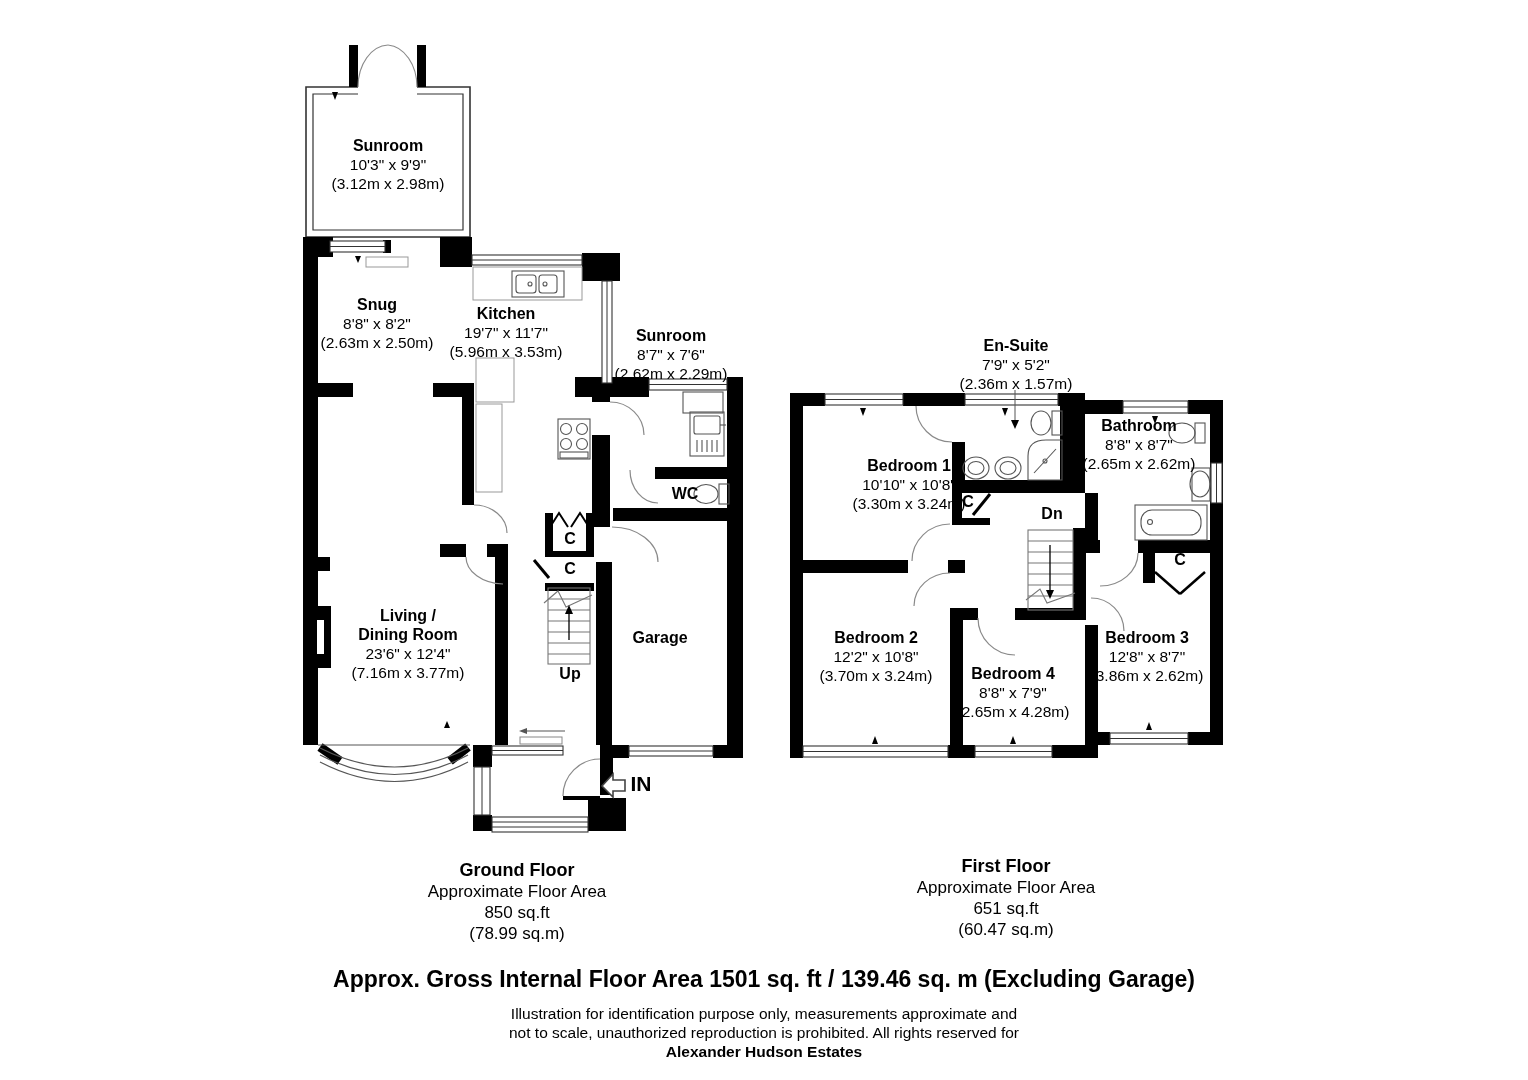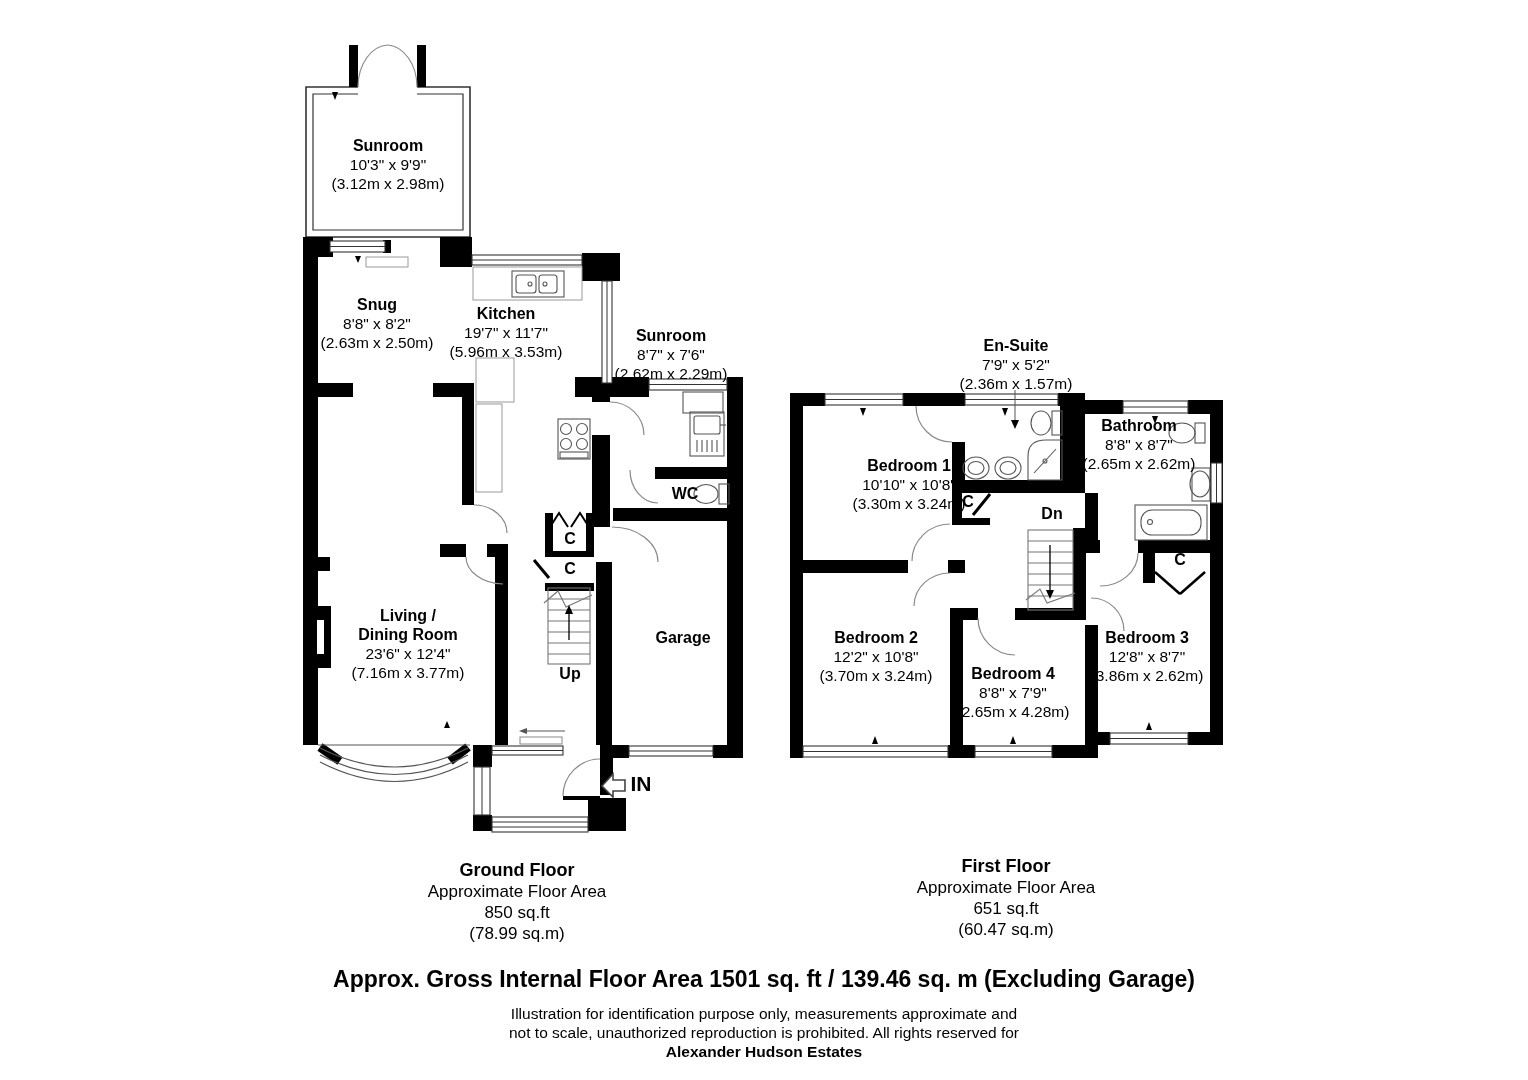--- a/index.html
+++ b/index.html
@@ -301,21 +301,21 @@
 
   <div class="lbl mini" style="left:685px; top:486px;">WC</div>
 
   <div class="lbl" style="left:408px; top:606px;">
     <div class="room-name">Living /</div>
     <div class="room-name">Dining Room</div>
     <div class="dims">23'6" x 12'4"</div>
     <div class="dims">(7.16m x 3.77m)</div>
   </div>
 
-  <div class="lbl room-name" style="left:683px; top:628px;">Garage</div>
+  <div class="lbl room-name" style="left:660px; top:628px;">Garage</div>
 
   <div class="lbl mini" style="left:570px; top:531px;">C</div>
   <div class="lbl mini" style="left:570px; top:561px;">C</div>
   <div class="lbl mini" style="left:570px; top:666px;">Up</div>
   <div class="lbl in-label" style="left:641px; top:772px;">IN</div>
 
   <div class="lbl floor-title" style="left:517px; top:860px;">
     <div class="t">Ground Floor</div>
     <div class="s">Approximate Floor Area</div>
     <div class="s">850 sq.ft</div>

